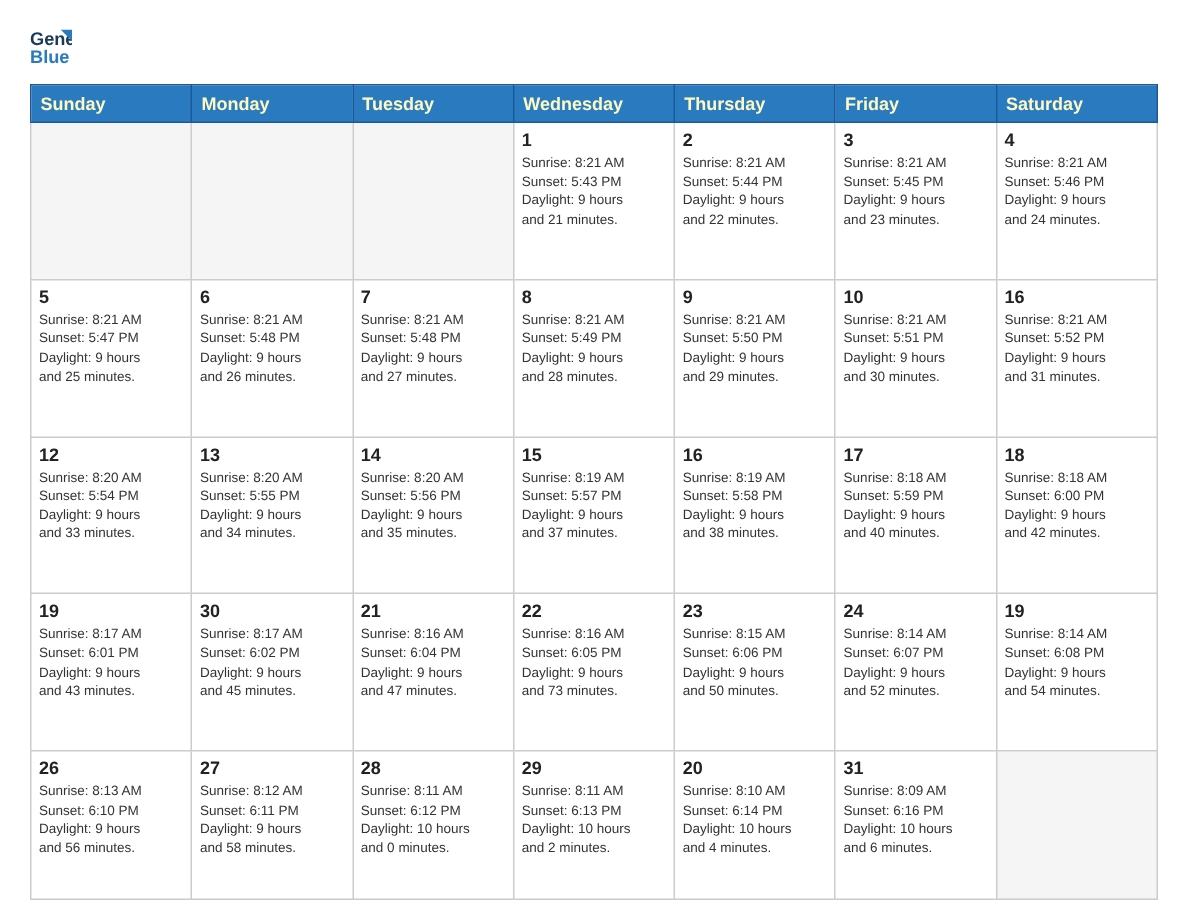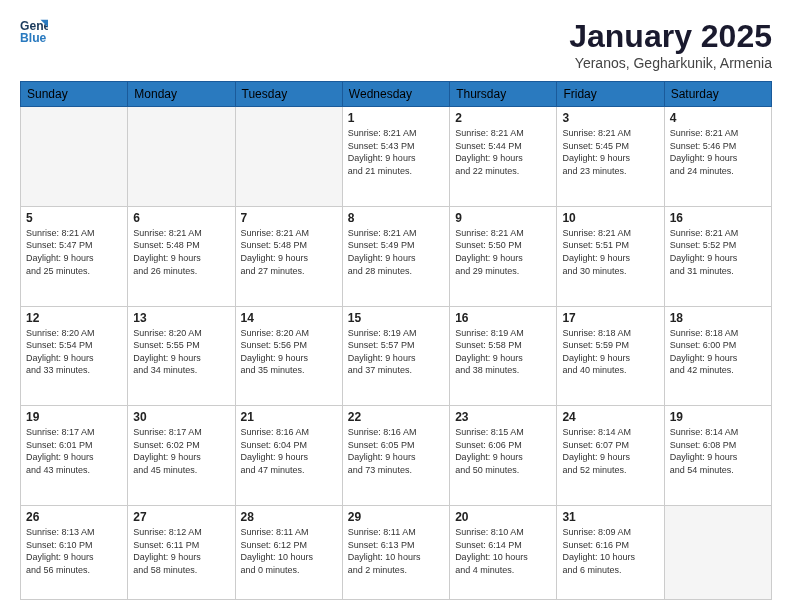--- a/index.html
+++ b/index.html
@@ -46,23 +46,23 @@
     }
     .calendar {
       flex: 1;
       border: 1px solid #ccc;
       border-collapse: collapse;
       width: 100%;
       table-layout: fixed;
     }
     .calendar th {
       background: #2a7abf;
-      color: #000000;
+      color: #fef9c3;
       font-size: 12px;
-      font-weight: normal;
+      font-weight: bold;
       text-align: left;
       padding: 5px 6px;
       border: 1px solid #1a5a9a;
     }
     .calendar td {
       vertical-align: top;
       border: 1px solid #ccc;
       padding: 4px 5px;
       font-size: 9.5px;
       color: #222;
@@ -91,24 +91,20 @@
 <body>
 
 <div class="page">
   <div class="header">
     <div class="logo">
       <svg class="logo-icon" viewBox="0 0 30 30" xmlns="http://www.w3.org/2000/svg">
         <text x="0" y="13" font-size="13" font-weight="bold" fill="#1a3a5c">General</text>
         <text x="0" y="26" font-size="13" font-weight="bold" fill="#2a7abf">Blue</text>
         <polygon points="22,2 30,2 30,10" fill="#2a7abf"></polygon>
       </svg>
-    </div>
-    <div class="title-block">
-      <div class="month-title">January 2025</div>
-      <div class="location-title">Yeranos, Gegharkunik, Armenia</div>
     </div>
   </div>
 
   <table class="calendar">
     <thead>
       <tr>
         <th>Sunday</th>
         <th>Monday</th>
         <th>Tuesday</th>
         <th>Wednesday</th>

